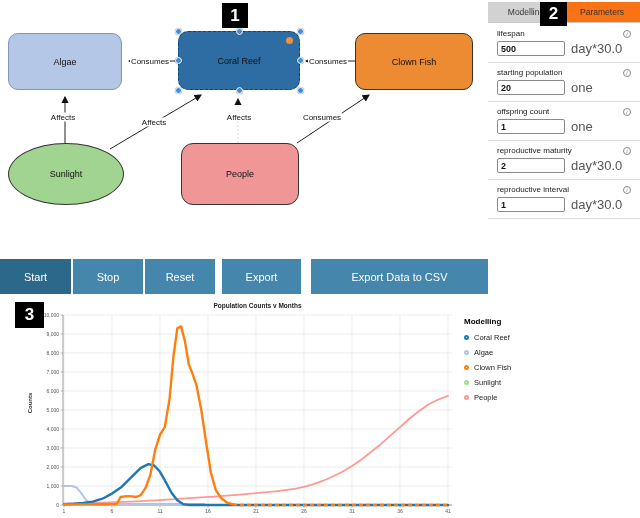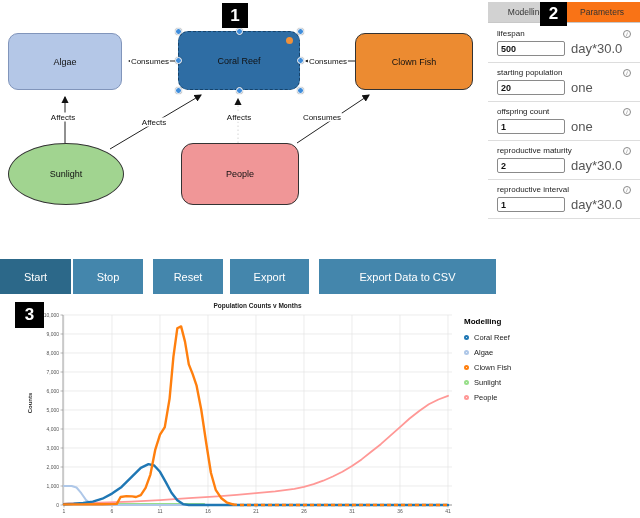--- a/index.html
+++ b/index.html
@@ -182,21 +182,21 @@
         <div class="frow2">
             <input class="finput" value="1" style="">
             <span class="funit">day*30.0</span>
           </div>
       </div>
     </div>
   </div>
 
   <div id="toolbar">
     <button class="tbtn active" style="width:71px;margin-right:2px">Start</button>
-    <button class="tbtn" style="width:70px;margin-right:10px">Stop</button>
+    <button class="tbtn" style="width:70px;margin-right:2px">Stop</button>
     <button class="tbtn" style="width:70px;margin-right:7px">Reset</button>
     <button class="tbtn" style="width:79px;margin-right:10px">Export</button>
     <button class="tbtn" style="width:177px">Export Data to CSV</button>
   </div>
 
   <div id="chart-title">Population Counts v Months</div>
   <div id="ylab">Counts</div>
   <svg id="chart-svg" width="460" height="218" viewBox="0 0 460 218">
       <line x1="63" x2="452" y1="205" y2="205" stroke="#e4e4e4" stroke-width="0.7"></line>
       <line x1="60.5" x2="63" y1="205" y2="205" stroke="#999" stroke-width="0.7"></line>

